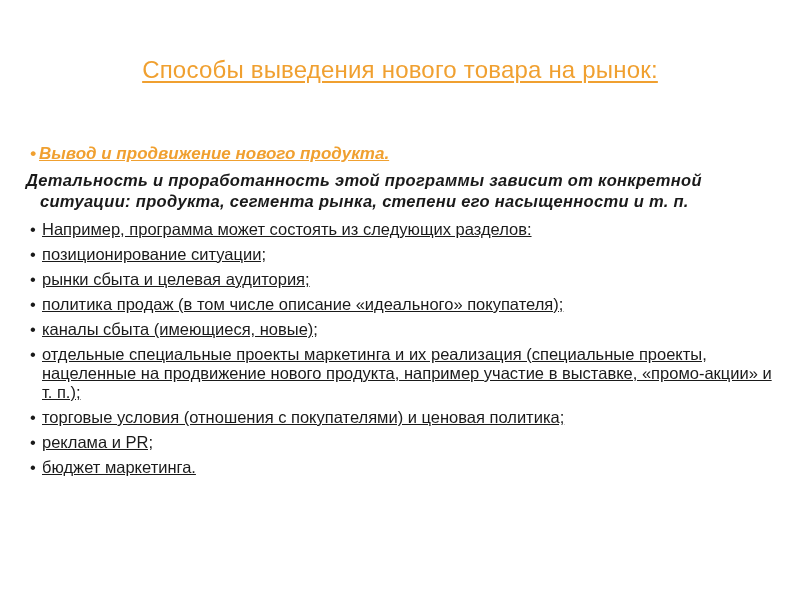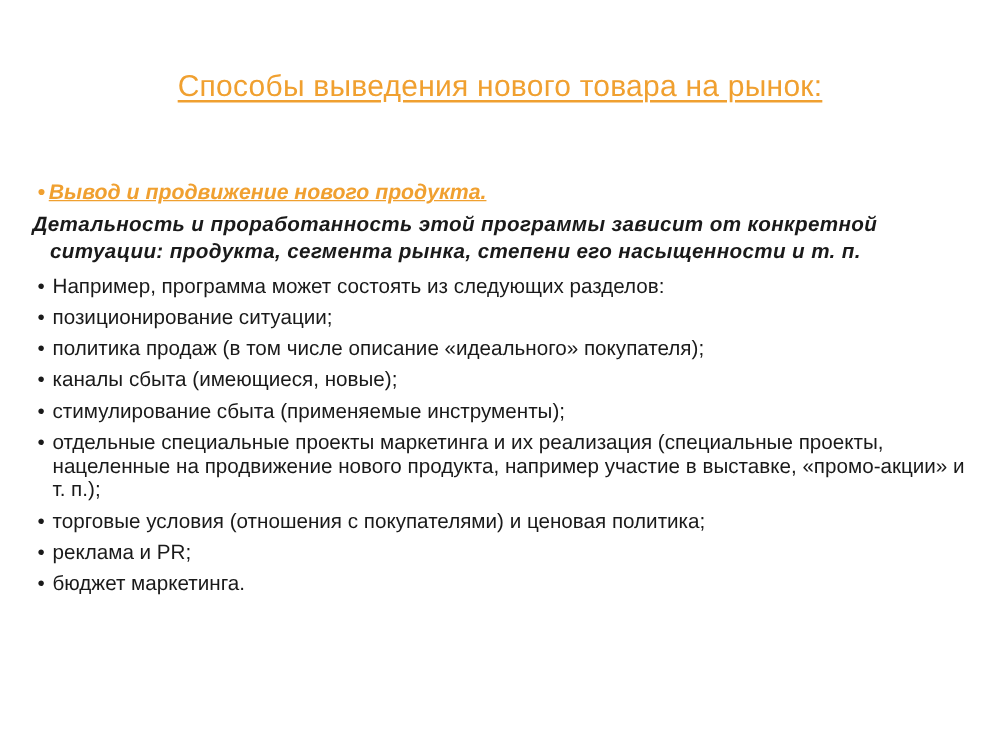--- a/index.html
+++ b/index.html
@@ -37,39 +37,40 @@
       font-size: 16.5px; line-height: 21px;
       margin-top: 5px;
       padding-left: 14px; text-indent: -14px;
       letter-spacing: 0.3px;
     }
     .list { margin-top: 8px; }
     .item {
       font-size: 16.5px; line-height: 19px;
       padding-left: 12px; text-indent: -12px;
       margin: 0 0 6px 4px;
+      text-decoration: underline;
     }
     .item .bullet { width: 12px; text-indent: 0; }
   </style>
 </head>
 <body>
 
 <h1 class="title">Способы выведения нового товара на рынок:</h1>
 
 <div class="content">
   <div class="subhead">
     <span class="bullet">•</span><span class="txt">Вывод и продвижение нового продукта.</span>
   </div>
 
   <div class="intro">Детальность и проработанность этой программы зависит от конкретной ситуации: продукта, сегмента рынка, степени его насыщенности и т. п.</div>
 
   <div class="list">
     <div class="item"><span class="bullet">•</span><span>Например, программа может состоять из следующих разделов:</span></div>
     <div class="item"><span class="bullet">•</span><span>позиционирование ситуации;</span></div>
+    <div class="item"><span class="bullet">•</span><span>рынки сбыта и целевая аудитория;</span></div>
     <div class="item"><span class="bullet">•</span><span>политика продаж (в том числе описание «идеального» покупателя);</span></div>
     <div class="item"><span class="bullet">•</span><span>каналы сбыта (имеющиеся, новые);</span></div>
-    <div class="item"><span class="bullet">•</span><span>стимулирование сбыта (применяемые инструменты);</span></div>
     <div class="item"><span class="bullet">•</span><span>отдельные специальные проекты маркетинга и их реализация (специальные проекты, нацеленные на продвижение нового продукта, например участие в выставке, «промо-акции» и т. п.);</span></div>
     <div class="item"><span class="bullet">•</span><span>торговые условия (отношения с покупателями) и ценовая политика;</span></div>
     <div class="item"><span class="bullet">•</span><span>реклама и PR;</span></div>
     <div class="item"><span class="bullet">•</span><span>бюджет маркетинга.</span></div>
   </div>
 </div>
 
 </body></html>

